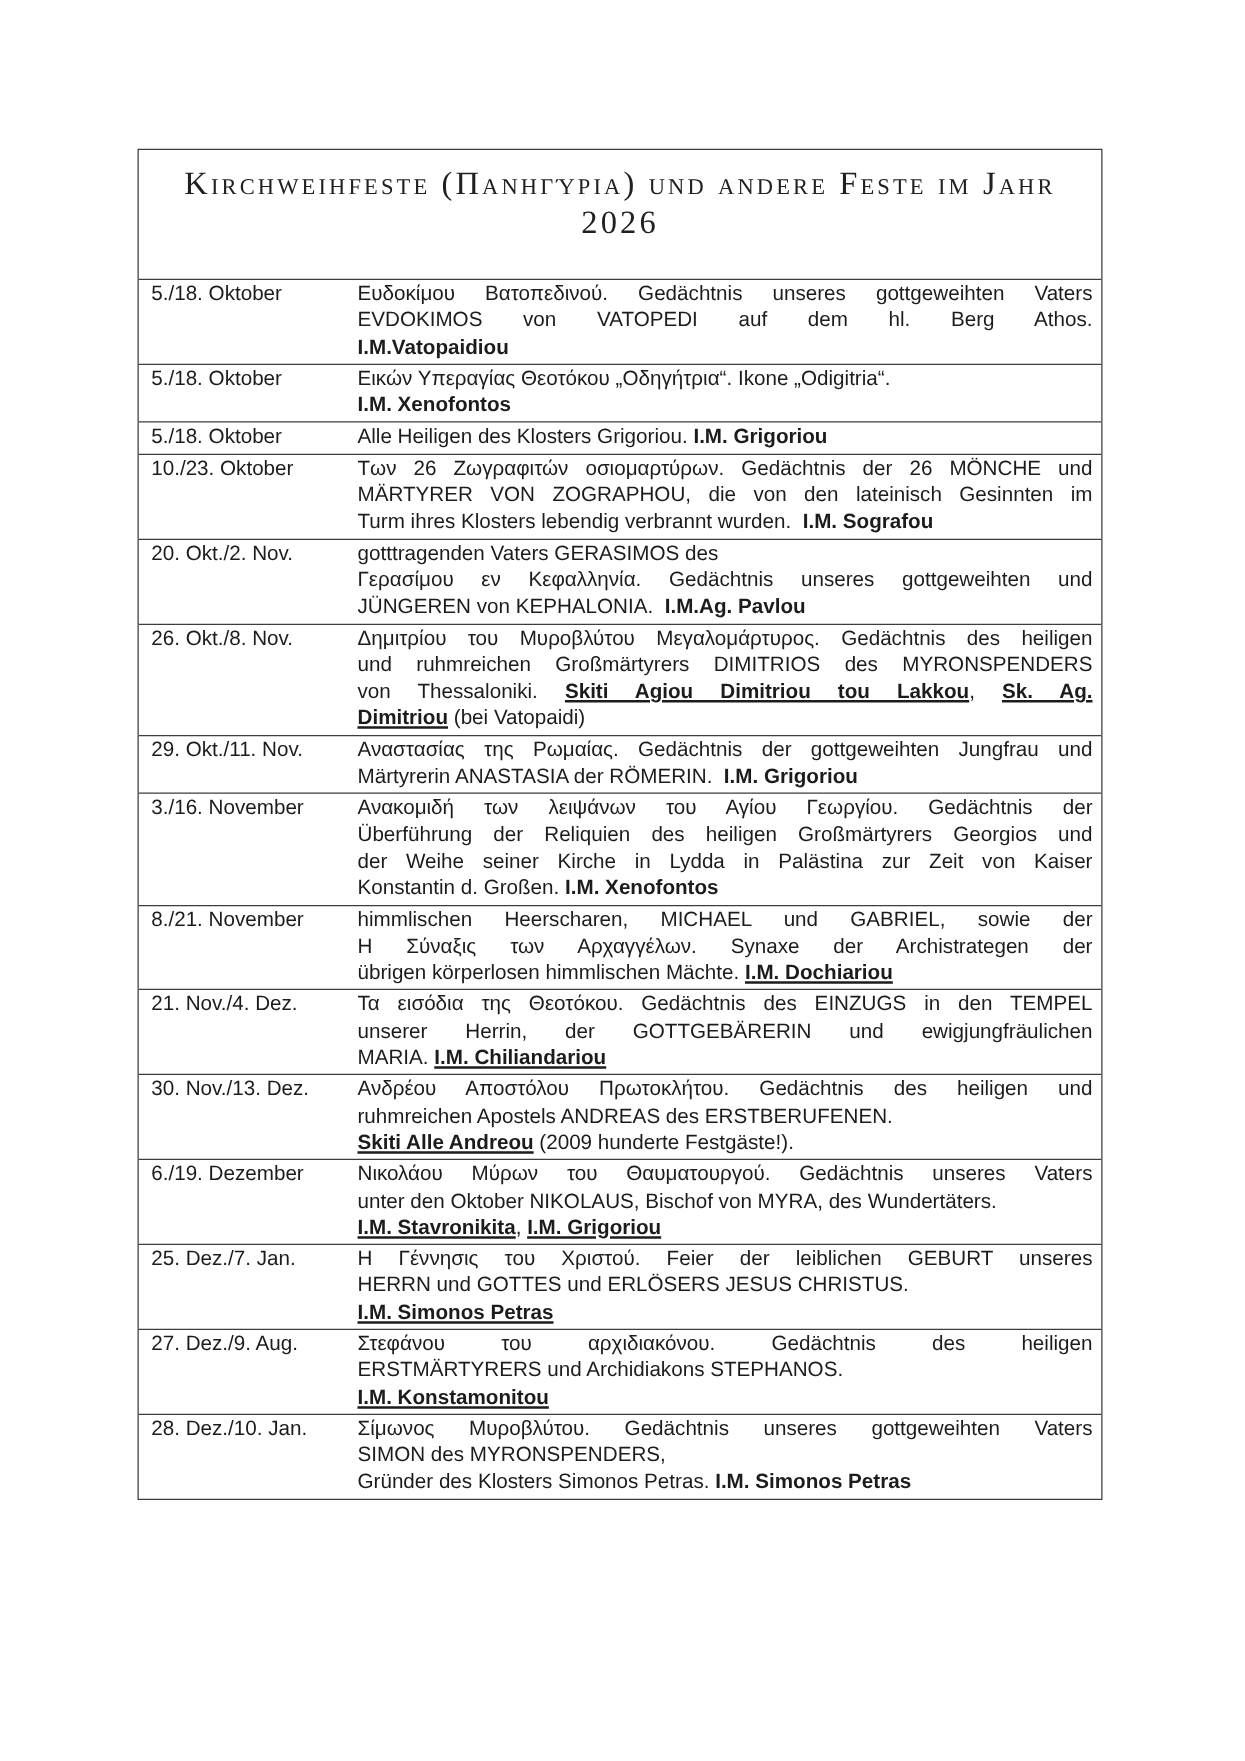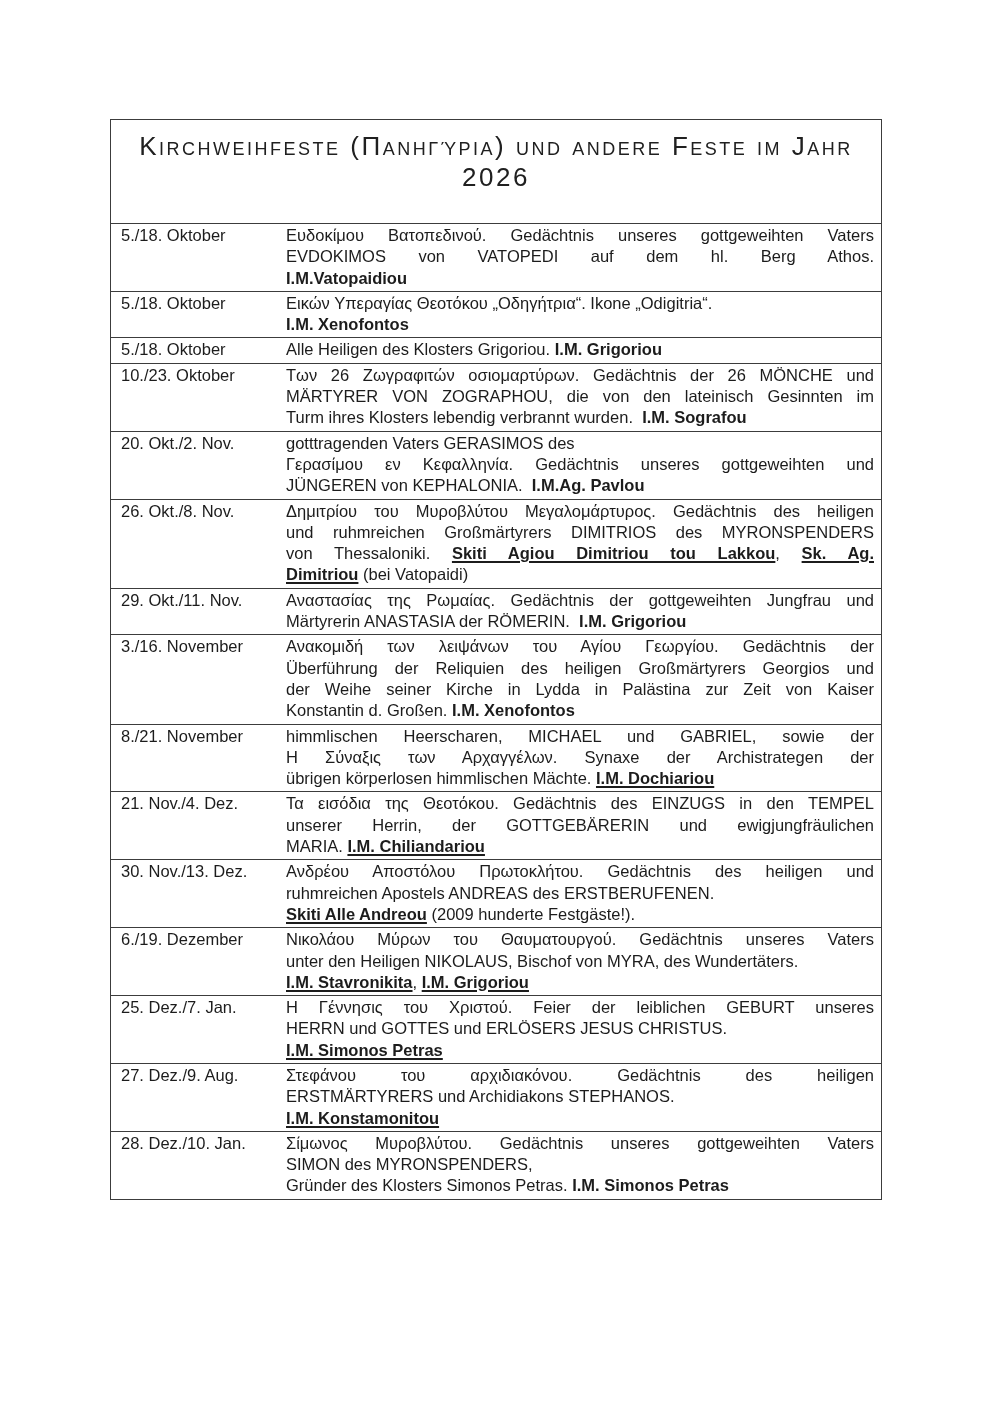--- a/index.html
+++ b/index.html
@@ -24,21 +24,21 @@
     width: 770px;
     border: 1.5px solid #3c3c3c;
     background: #ffffff;
   }
   .title-box {
     box-sizing: border-box;
     height: 104px;
     border-bottom: 1.5px solid #3c3c3c;
     text-align: center;
     padding-top: 11px;
-    font-family: Liberation Sans, sans-serif;
+    font-family: Liberation Serif, serif;
     font-variant-caps: small-caps;
     font-size: 26px;
     line-height: 31px;
     letter-spacing: 2.5px;
     color: #202020;
   }
   .trow {
     display: flex;
     border-bottom: 1.5px solid #3c3c3c;
   }
@@ -180,21 +180,21 @@
             <div class="line j"><span class="normal">Ανδρέου Αποστόλου Πρωτοκλήτου. Gedächtnis des heiligen und</span></div>
             <div class="line"><span class="normal">ruhmreichen Apostels ANDREAS des ERSTBERUFENEN.</span></div>
             <div class="line"><span class="bold-underline">Skiti Alle Andreou</span><span class="normal"> (2009 hunderte Festgäste!).</span></div>
           </div>
   </div>
 
   <div class="trow">
     <div class="cell date-cell">6./19. Dezember</div>
     <div class="cell desc-cell">
             <div class="line j"><span class="normal">Νικολάου Μύρων του Θαυματουργού. Gedächtnis unseres Vaters</span></div>
-            <div class="line"><span class="normal">unter den Heiligen NIKOLAUS, Bischof von MYRA, des Wundertäters.</span></div>
+            <div class="line"><span class="normal">unter den Oktober NIKOLAUS, Bischof von MYRA, des Wundertäters.</span></div>
             <div class="line"><span class="bold-underline">I.M. Stavronikita</span><span class="normal">, </span><span class="bold-underline">I.M. Grigoriou</span></div>
           </div>
   </div>
 
   <div class="trow">
     <div class="cell date-cell">25. Dez./7. Jan.</div>
     <div class="cell desc-cell">
             <div class="line j"><span class="normal">Η Γέννησις του Χριστού. Feier der leiblichen GEBURT unseres</span></div>
             <div class="line"><span class="normal">HERRN und GOTTES und ERLÖSERS JESUS CHRISTUS.</span></div>
             <div class="line"><span class="bold-underline">I.M. Simonos Petras</span></div>

